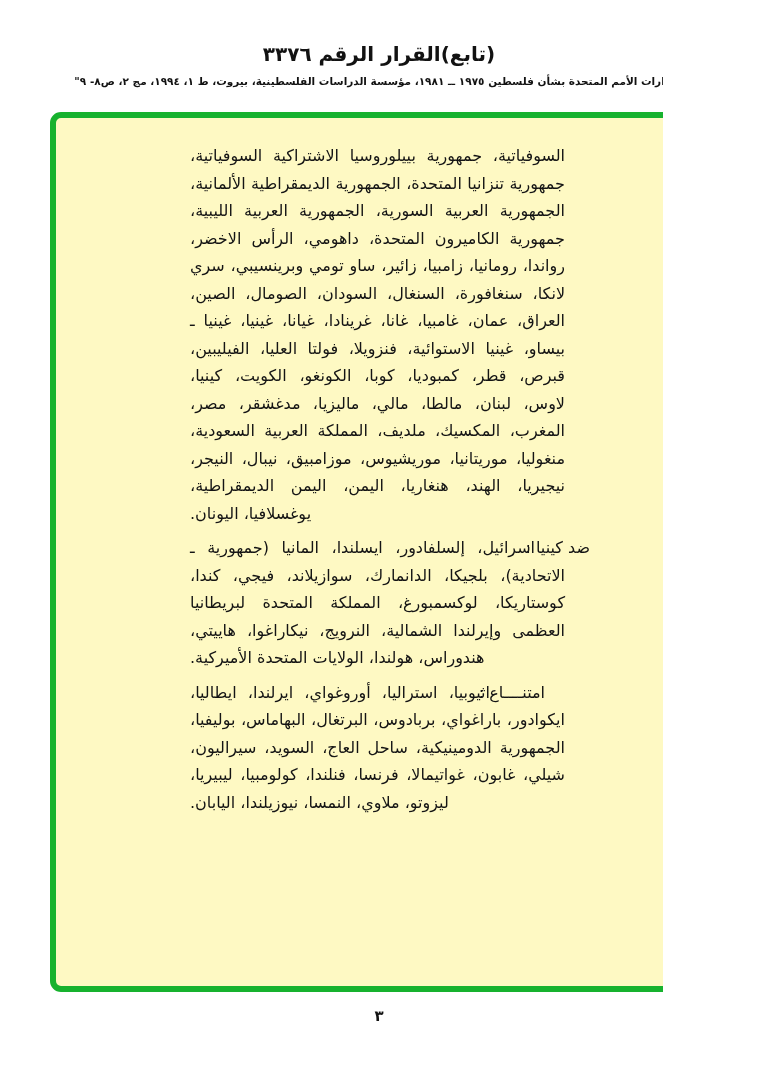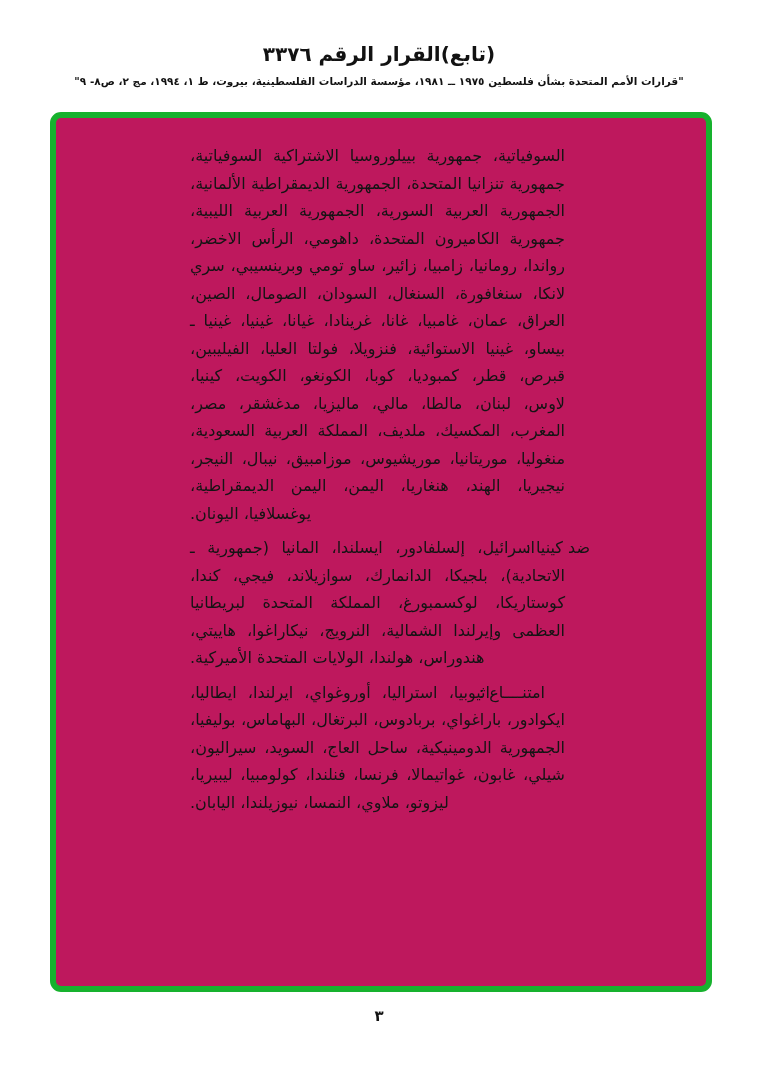--- a/index.html
+++ b/index.html
@@ -2,21 +2,21 @@
 <html lang="ar"><head>
 <meta charset="utf-8">
 <style>
   html, body {
     margin: 0;
     padding: 0;
     background: #ffffff;
   }
   .page {
     position: relative;
-    width: 758px;
+    width: 663px;
     height: 1078px;
     background: #ffffff;
     overflow: hidden;
     font-family: "DejaVu Sans", sans-serif;
     color: #141414;
   }
   .header {
     position: absolute;
     top: 42px;
     left: 0;
@@ -39,21 +39,21 @@
   }
   .green-box {
     position: absolute;
     left: 50px;
     top: 112px;
     width: 662px;
     height: 880px;
     box-sizing: border-box;
     border: 6px solid #17b22e;
     border-radius: 11px;
-    background: #be185d;
+    background: #fef9c3;
   }
   .textblock {
     position: absolute;
     top: 24px;
     right: 86px;
     left: 134px;
     direction: rtl;
     font-size: 16px;
     line-height: 27.5px;
     text-align: justify;

